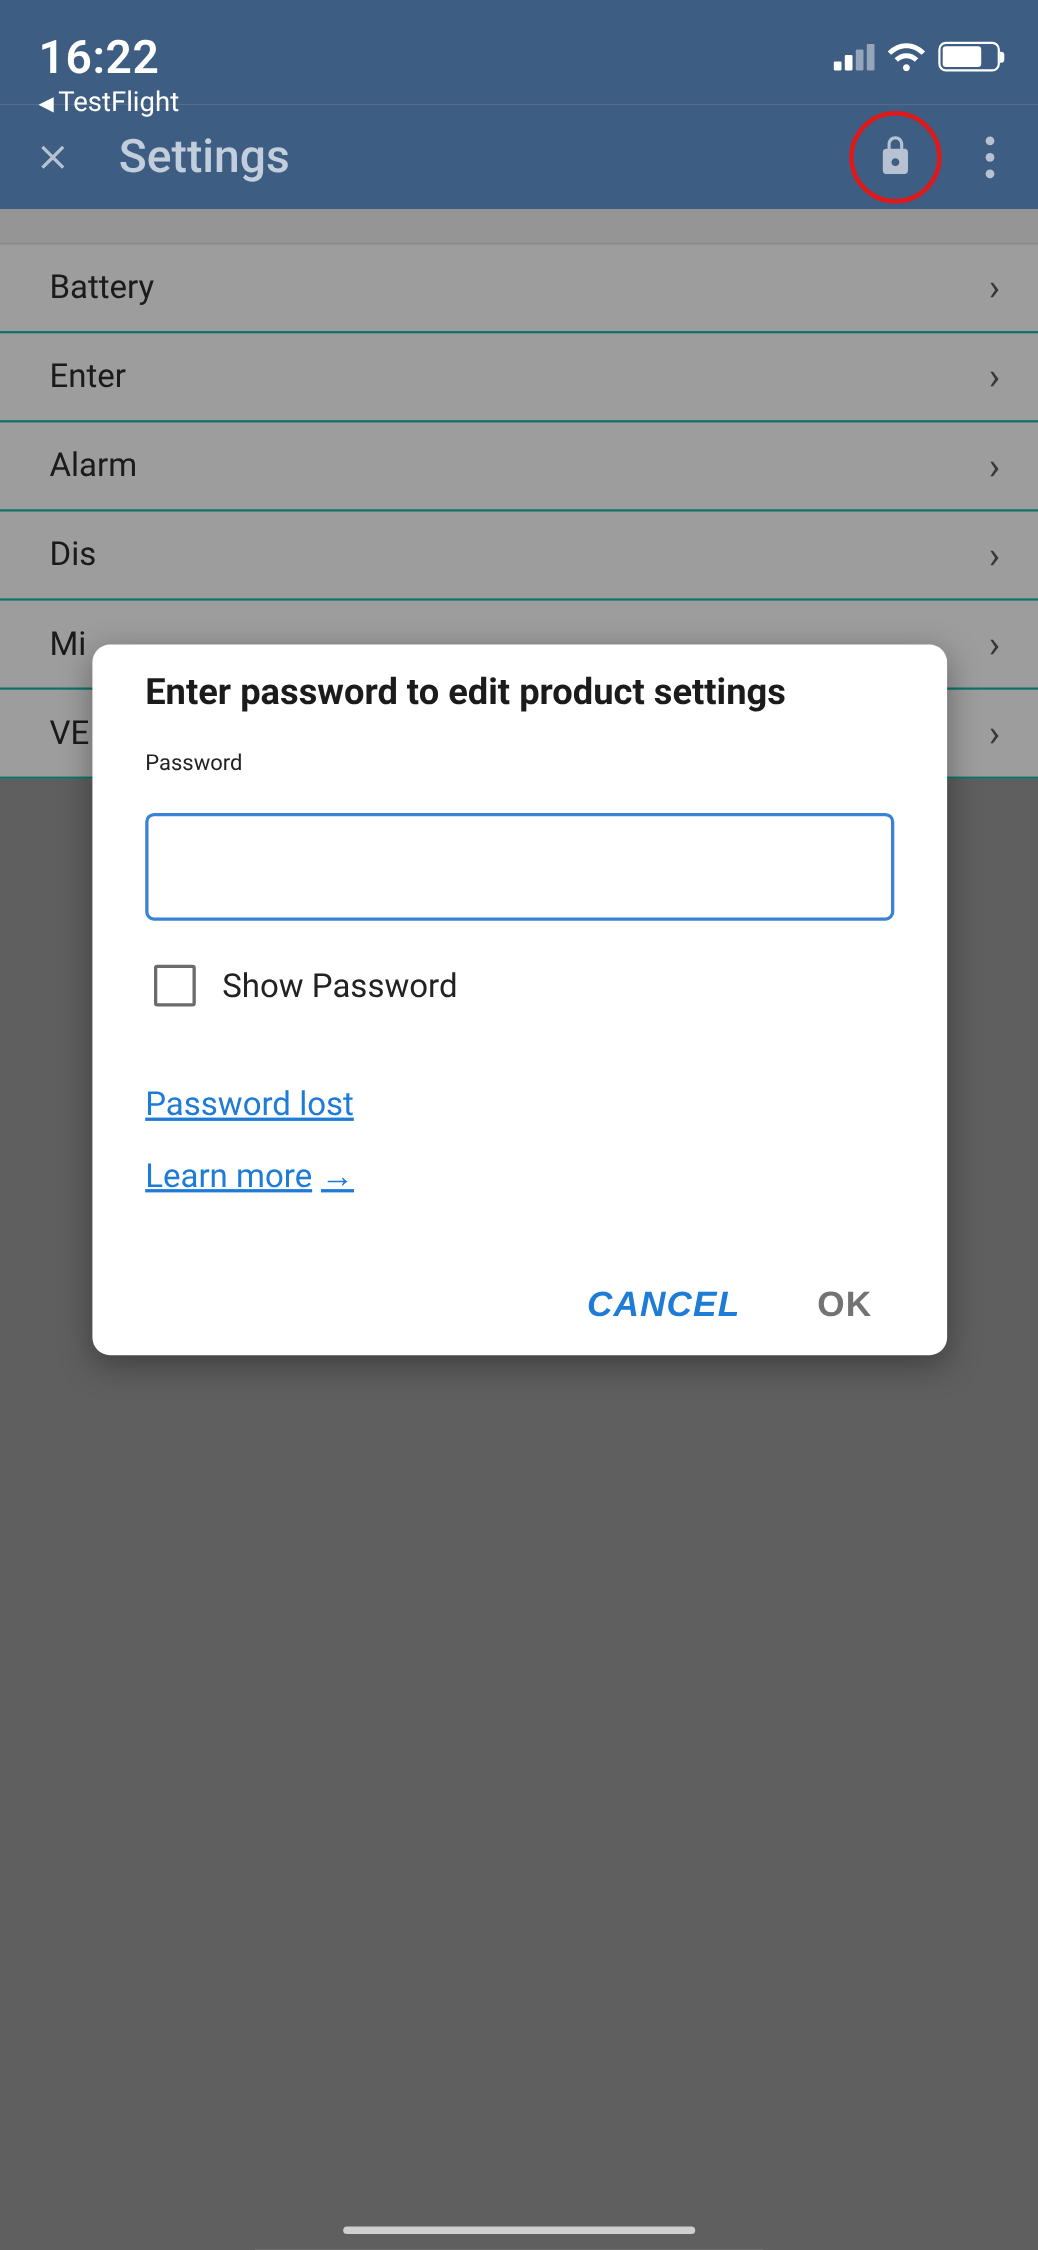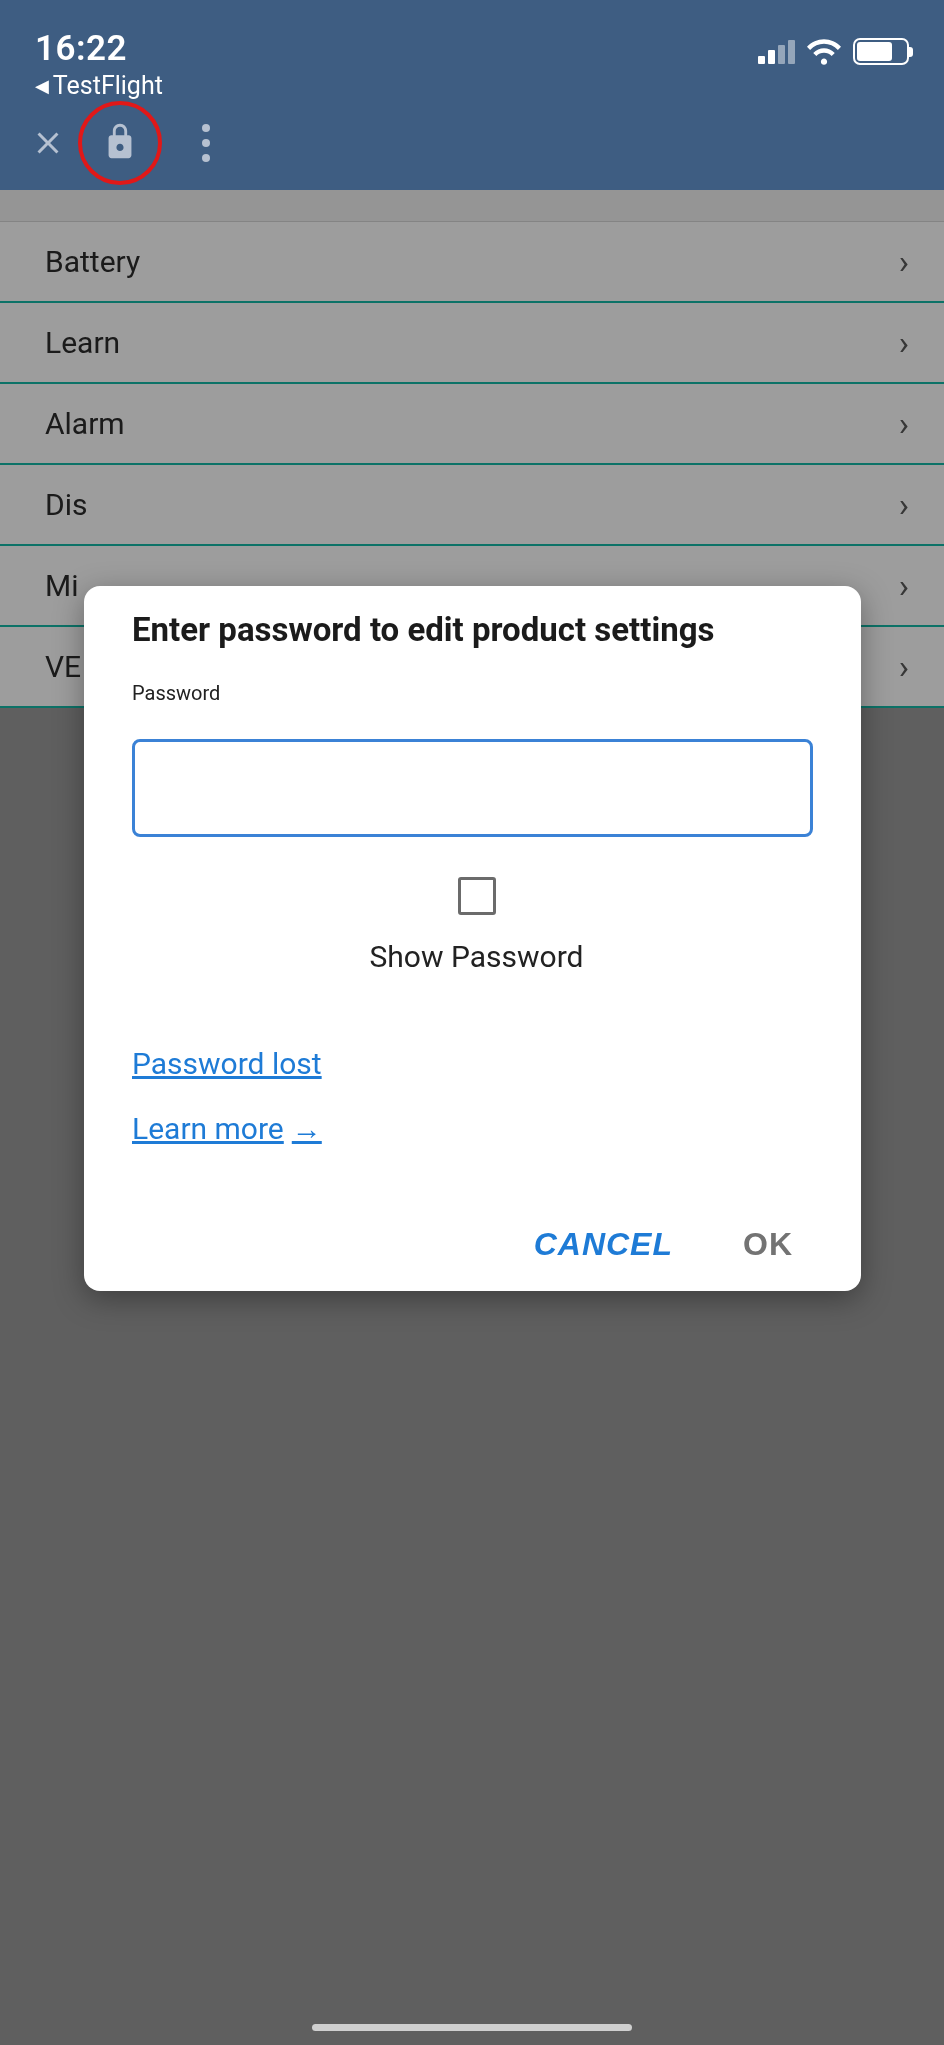--- a/index.html
+++ b/index.html
@@ -24,21 +24,21 @@
       justify-content: space-between;
       padding: 28px 35px 0 35px;
       color: #fff;
     }
     .status-left {
       display: flex;
       flex-direction: column;
       align-items: flex-start;
     }
     .status-time {
-      font-size: 35px;
+      font-size: 42px;
       font-weight: 600;
       letter-spacing: 0.5px;
     }
     .status-back {
       display: flex;
       align-items: center;
       font-size: 25px;
       margin-top: 2px;
     }
     .status-back-arrow {
@@ -199,21 +199,20 @@
       font-size: 30px;
       padding: 0 18px;
       outline:none;
     }
     .show-pass {
       display:flex;
       align-items:center;
       gap: 24px;
       margin-top: 40px;
       margin-left: 8px;
-      flex-direction: column;
     }
     .checkbox {
       width: 38px;
       height: 38px;
       border: 3px solid #6b6b6b;
       border-radius: 3px;
     }
     .show-pass-label {
       font-size: 30px;
       color:#222;
@@ -289,20 +288,21 @@
     </div>
   </div>
 </div>
 
 <div class="app-bar">
   <div class="close">
     <svg width="36" height="36" viewBox="0 0 24 24">
         <path d="M19 6.41L17.59 5 12 10.59 6.41 5 5 6.41 10.59 12 5 17.59 6.41 19 12 13.41 17.59 19 19 17.59 13.41 12z" fill="#b6c1d1"></path>
       </svg>
   </div>
+  <div class="app-bar-title">Settings</div>
   <div class="app-bar-actions">
     <div class="lock-circle">
       <span>
         <svg width="36" height="40" viewBox="0 0 24 28">
           <path d="M18 10h-1V7c0-2.76-2.24-5-5-5S7 4.24 7 7v3H6c-1.1 0-2 .9-2 2v12c0 1.1.9 2 2 2h12c1.1 0 2-.9 2-2V12c0-1.1-.9-2-2-2zM9 7c0-1.66 1.34-3 3-3s3 1.34 3 3v3H9V7zm3 14c-1.38 0-2.5-1.12-2.5-2.5S10.62 16 12 16s2.5 1.12 2.5 2.5S13.38 21 12 21z" fill="#b6c1d1"></path>
         </svg>
       </span>
     </div>
     <div class="kebab">
       <span></span>
@@ -312,21 +312,21 @@
   </div>
 </div>
 
 <div class="settings-list">
   <div class="spacer-row"></div>
   <div class="row">
     <span>Battery</span>
     <span class="chev">›</span>
   </div>
   <div class="row">
-    <span>Learn</span>
+    <span>Enter</span>
     <span class="chev">›</span>
   </div>
   <div class="row">
     <span>Alarm</span>
     <span class="chev">›</span>
   </div>
   <div class="row">
     <span>Dis</span>
     <span class="chev">›</span>
   </div>

